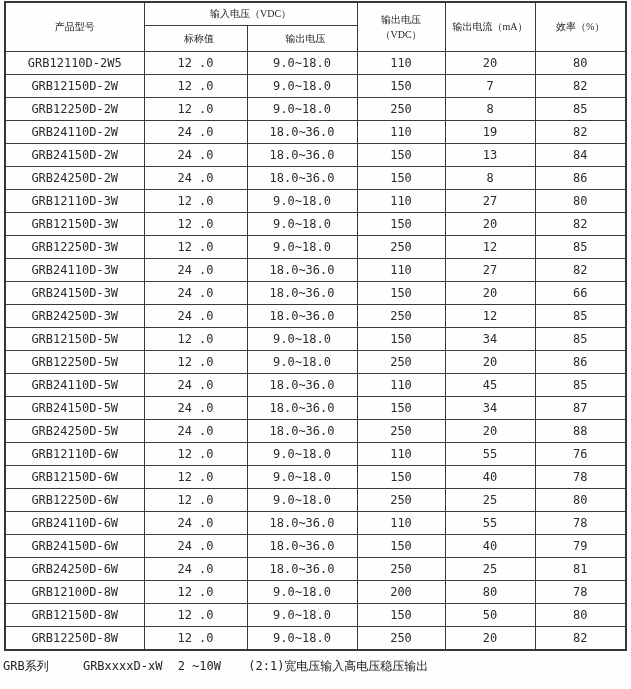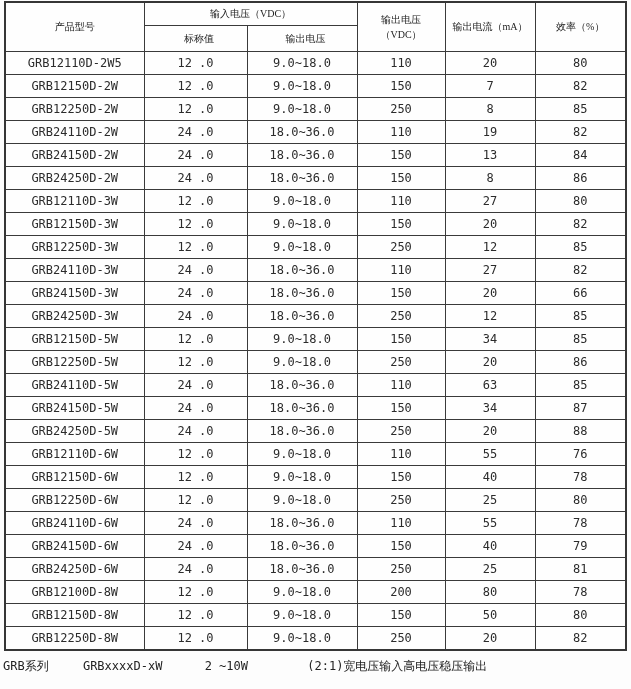--- a/index.html
+++ b/index.html
@@ -63,22 +63,22 @@
   }
   .product-table tbody td { height: 22px; }
   .footer {
     font-size: 12px;
     color: #232323;
     padding: 7px 0 0 3px;
     white-space: nowrap;
   }
   .footer span { display: inline-block; }
   .footer .f-series       { margin-right: 27px; }
-  .footer .f-pattern      { margin-right: 35px; }
-  .footer .f-power        { margin-right: 52px; }
+  .footer .f-pattern      { margin-right: 8px; }
+  .footer .f-power        { margin-right: 20px; }
 </style>
 </head>
 <body>
 
 <div class="page">
 
 
   <table class="product-table">
     <colgroup>
       <col style="width:139px">
@@ -213,21 +213,21 @@
           <td>9.0~18.0</td>
           <td>250</td>
           <td>20</td>
           <td>86</td>
         </tr>
         <tr>
           <td>GRB24110D-5W</td>
           <td>24 .0</td>
           <td>18.0~36.0</td>
           <td>110</td>
-          <td>63</td>
+          <td>45</td>
           <td>85</td>
         </tr>
         <tr>
           <td>GRB24150D-5W</td>
           <td>24 .0</td>
           <td>18.0~36.0</td>
           <td>150</td>
           <td>34</td>
           <td>87</td>
         </tr>

